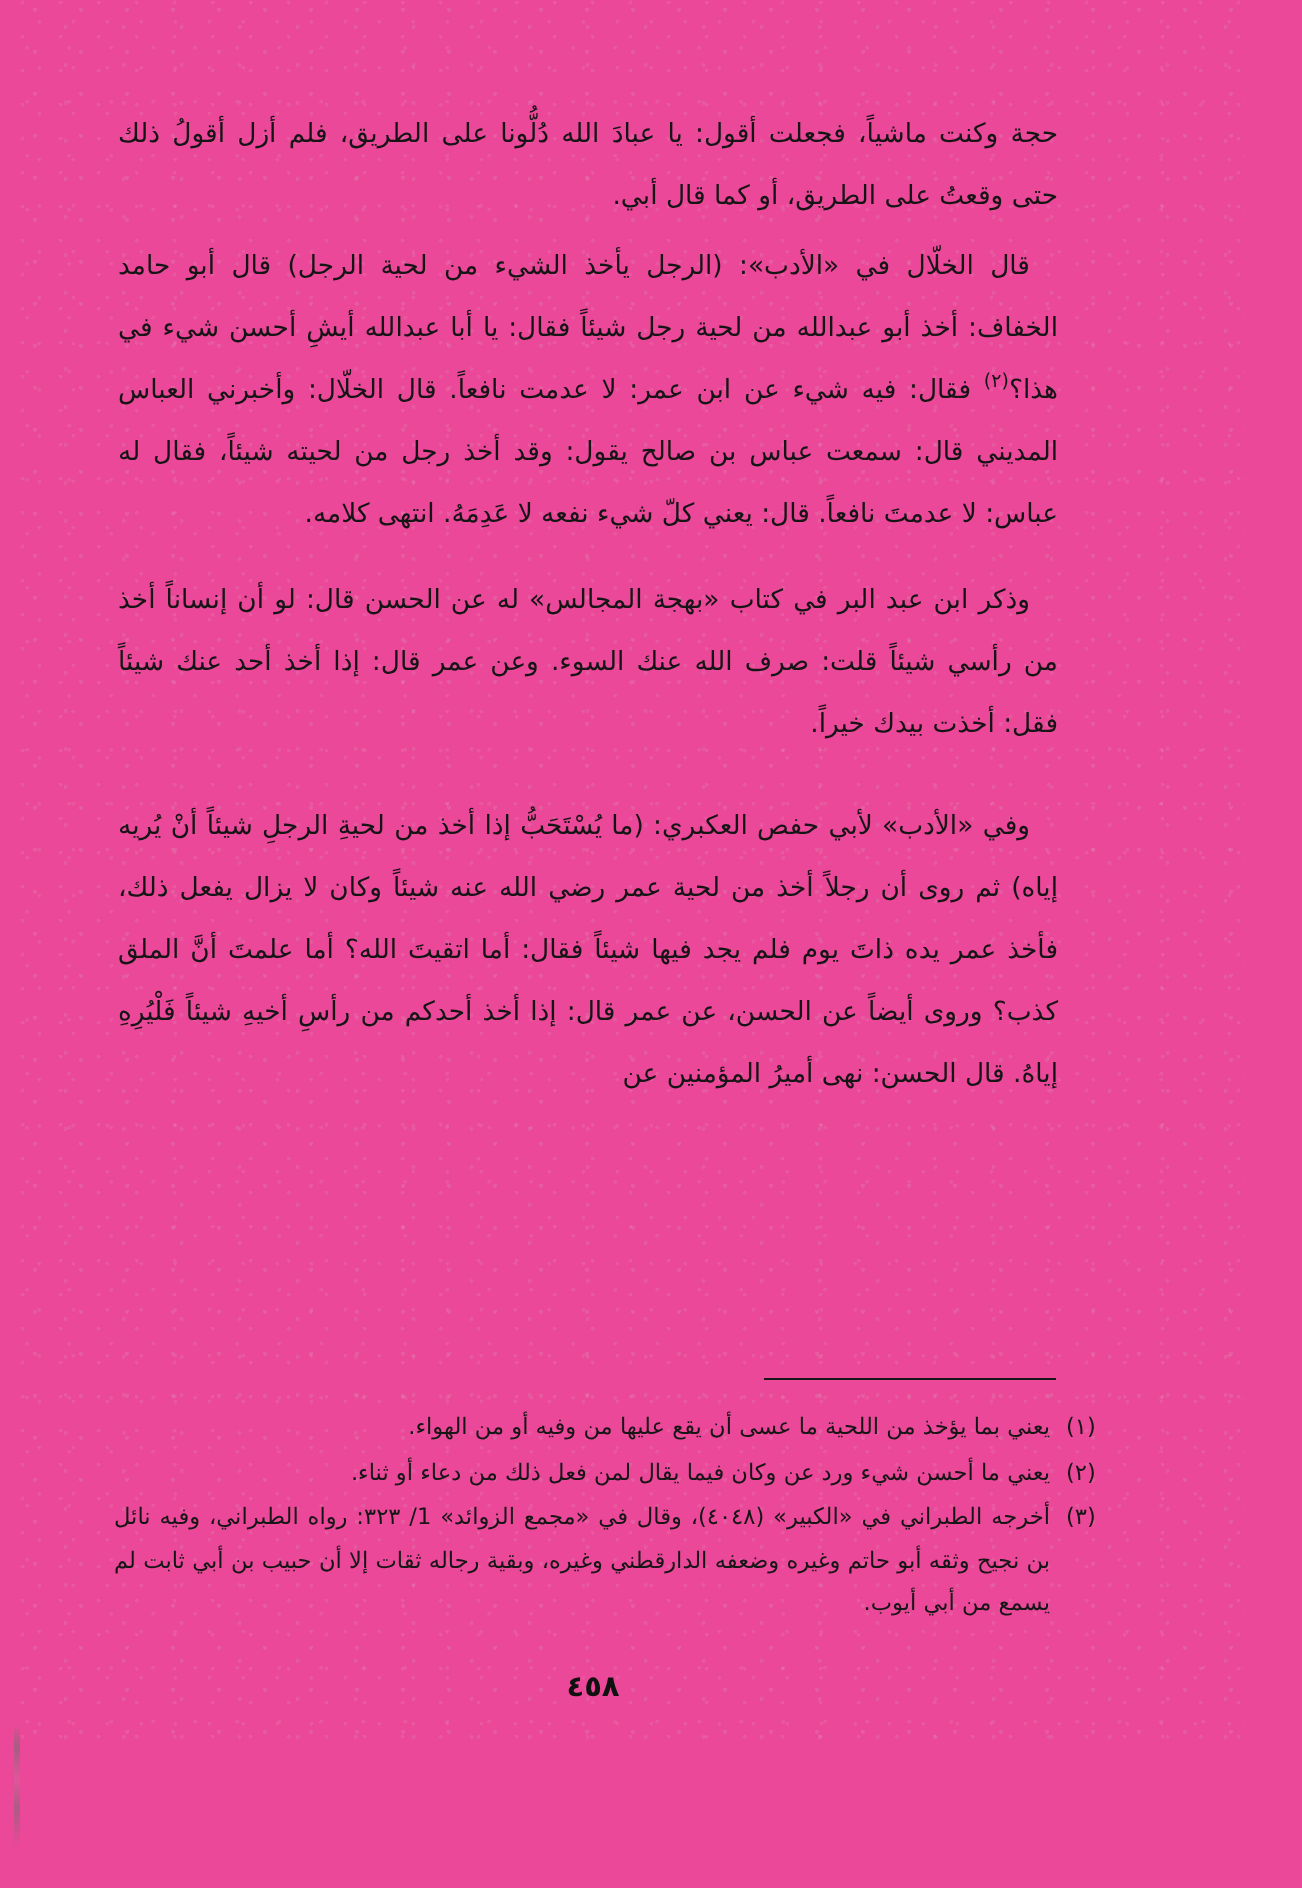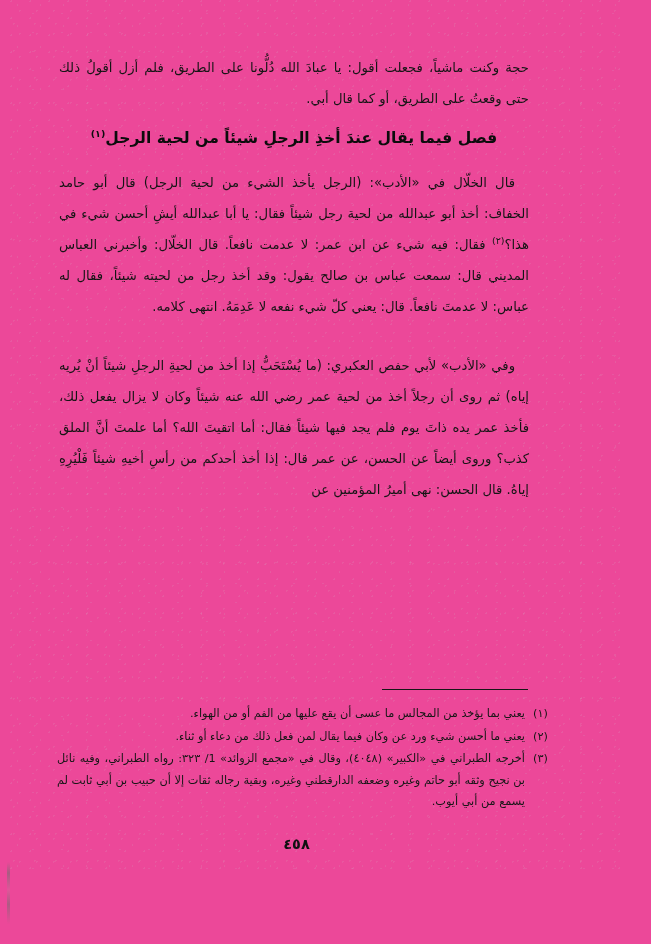--- a/index.html
+++ b/index.html
@@ -156,49 +156,49 @@
 
 <div class="page">
 
   <div class="scan-tint"></div>
   <div class="scan-edge"></div>
 
   <div class="content">
 
     <p class="body-text para cont">حجة وكنت ماشياً، فجعلت أقول: يا عبادَ الله دُلُّونا على الطريق، فلم أزل أقولُ ذلك حتى وقعتُ على الطريق، أو كما قال أبي.</p>
 
-    <h2 class="section-heading">
-      <span>فصل فيما يقال عندَ أخذِ الرجلِ شيئاً من لحية الرجل</span><span class="fn-ref">(١)</span>
-    </h2>
 
     <p class="body-text para">
       <span>قال الخلّال في «الأدب»: (الرجل يأخذ الشيء من لحية الرجل) قال أبو حامد الخفاف: أخذ أبو عبدالله من لحية رجل شيئاً فقال: يا أبا عبدالله أيشِ أحسن شيء في هذا؟</span><span class="fn-ref">(٢)</span><span> فقال: فيه شيء عن ابن عمر: لا عدمت نافعاً. قال الخلّال: وأخبرني العباس المديني قال: سمعت عباس بن صالح يقول: وقد أخذ رجل من لحيته شيئاً، فقال له عباس: لا عدمتَ نافعاً. قال: يعني كلّ شيء نفعه لا عَدِمَهُ. انتهى كلامه.</span>
     </p>
 
     <div class="spacer-block"></div>
 
+    <p class="body-text para">
+      <span>وذكر ابن عبد البر في كتاب «بهجة المجالس» له عن الحسن قال: لو أن إنساناً أخذ من رأسي شيئاً قلت: صرف الله عنك السوء. وعن عمر قال: إذا أخذ أحد عنك شيئاً فقل: أخذت بيدك خيراً.</span>
+    </p>
 
     <div class="spacer-block"></div>
 
 
     <div class="spacer-block"></div>
 
     <p class="body-text para para-tight">
       <span>وفي «الأدب» لأبي حفص العكبري: (ما يُسْتَحَبُّ إذا أخذ من لحيةِ الرجلِ شيئاً أنْ يُريه إياه) ثم روى أن رجلاً أخذ من لحية عمر رضي الله عنه شيئاً وكان لا يزال يفعل ذلك، فأخذ عمر يده ذاتَ يوم فلم يجد فيها شيئاً فقال: أما اتقيتَ الله؟ أما علمتَ أنَّ الملق كذب؟ وروى أيضاً عن الحسن، عن عمر قال: إذا أخذ أحدكم من رأسِ أخيهِ شيئاً فَلْيُرِهِ إياهُ. قال الحسن: نهى أميرُ المؤمنين عن</span>
     </p>
 
   </div>
 
   <div class="footnote-rule"></div>
 
   <div class="footnotes">
 
     <div class="fn-item">
       <span class="fn-num">(١)</span>
-      <span class="fn-body">يعني بما يؤخذ من المجالس ما عسى أن يقع عليها من الفم أو من الهواء.</span>
+      <span class="fn-body">يعني بما يؤخذ من اللحية ما عسى أن يقع عليها من وفيه أو من الهواء.</span>
     </div>
 
     <div class="fn-item">
       <span class="fn-num">(٢)</span>
       <span class="fn-body">يعني ما أحسن شيء ورد عن وكان فيما يقال لمن فعل ذلك من دعاء أو ثناء.</span>
     </div>
 
     <div class="fn-item">
       <span class="fn-num">(٣)</span>
       <span class="fn-body">أخرجه الطبراني في «الكبير» (٤٠٤٨)، وقال في «مجمع الزوائد» 1/ ٣٢٣: رواه الطبراني، وفيه نائل بن نجيح وثقه أبو حاتم وغيره وضعفه الدارقطني وغيره، وبقية رجاله ثقات إلا أن حبيب بن أبي ثابت لم يسمع من أبي أيوب.</span>

